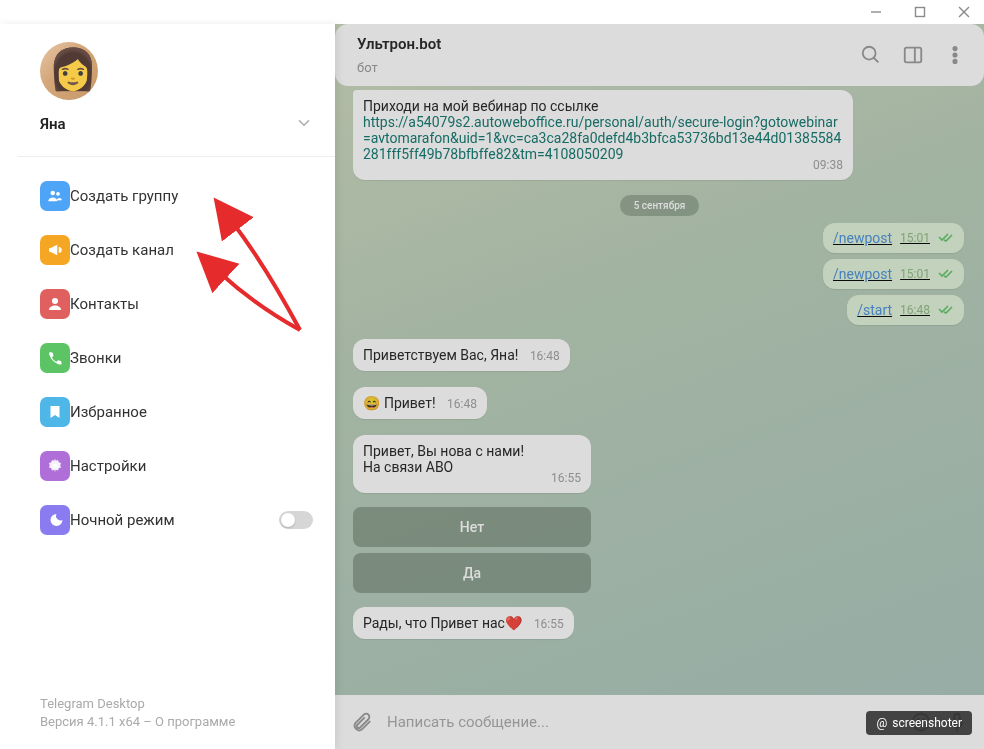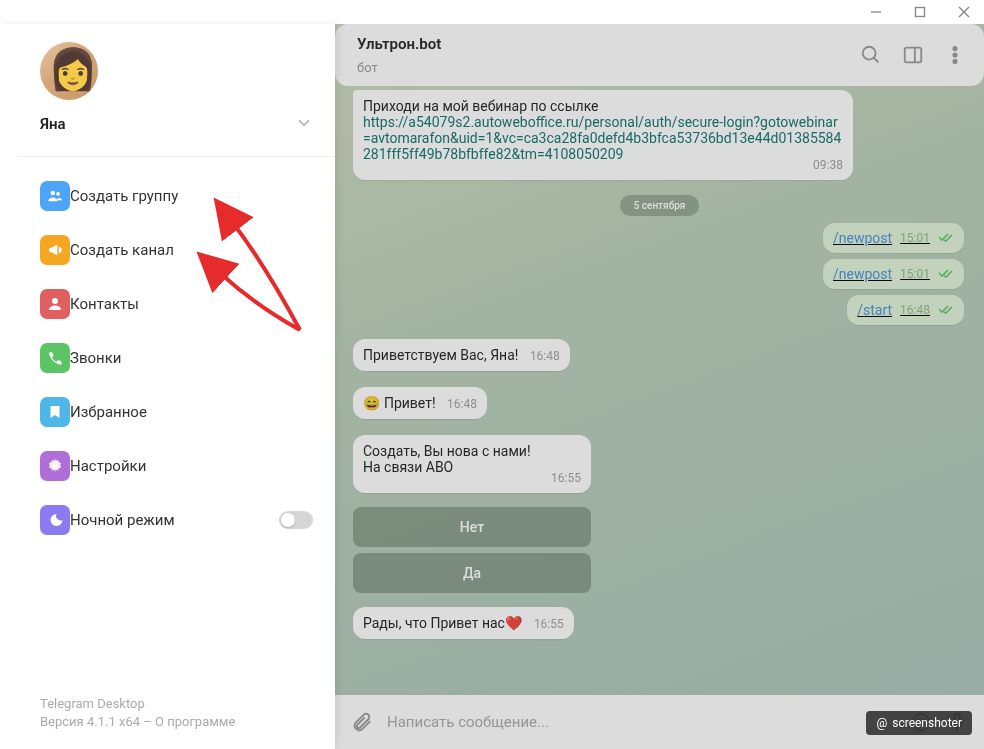--- a/index.html
+++ b/index.html
@@ -263,21 +263,21 @@
       <div class="inmsg" style="display:inline-block">
         <span>Приветствуем Вас, Яна!</span>
         <span class="msg-time-in">16:48</span>
       </div><br>
       <div class="inmsg" style="display:inline-block">
         <span>😄</span>
         <span>Привет!</span>
         <span class="msg-time-in">16:48</span>
       </div><br>
       <div class="inmsg" style="display:inline-block; width: 238px;">
-        <span>Создать, Вы нова с нами!</span><br>
+        <span>Привет, Вы нова с нами!</span><br>
         <span>На связи АВО</span>
         <span class="msg-time">16:55</span>
         <div style="clear:both"></div>
       </div>
       <div class="btn-row">
         <div class="bot-btn">Нет</div>
         <div class="bot-btn">Да</div>
       </div>
       <div class="inmsg" style="display:inline-block">
         <span>Рады, что Привет нас</span><span class="heart">❤️</span>

